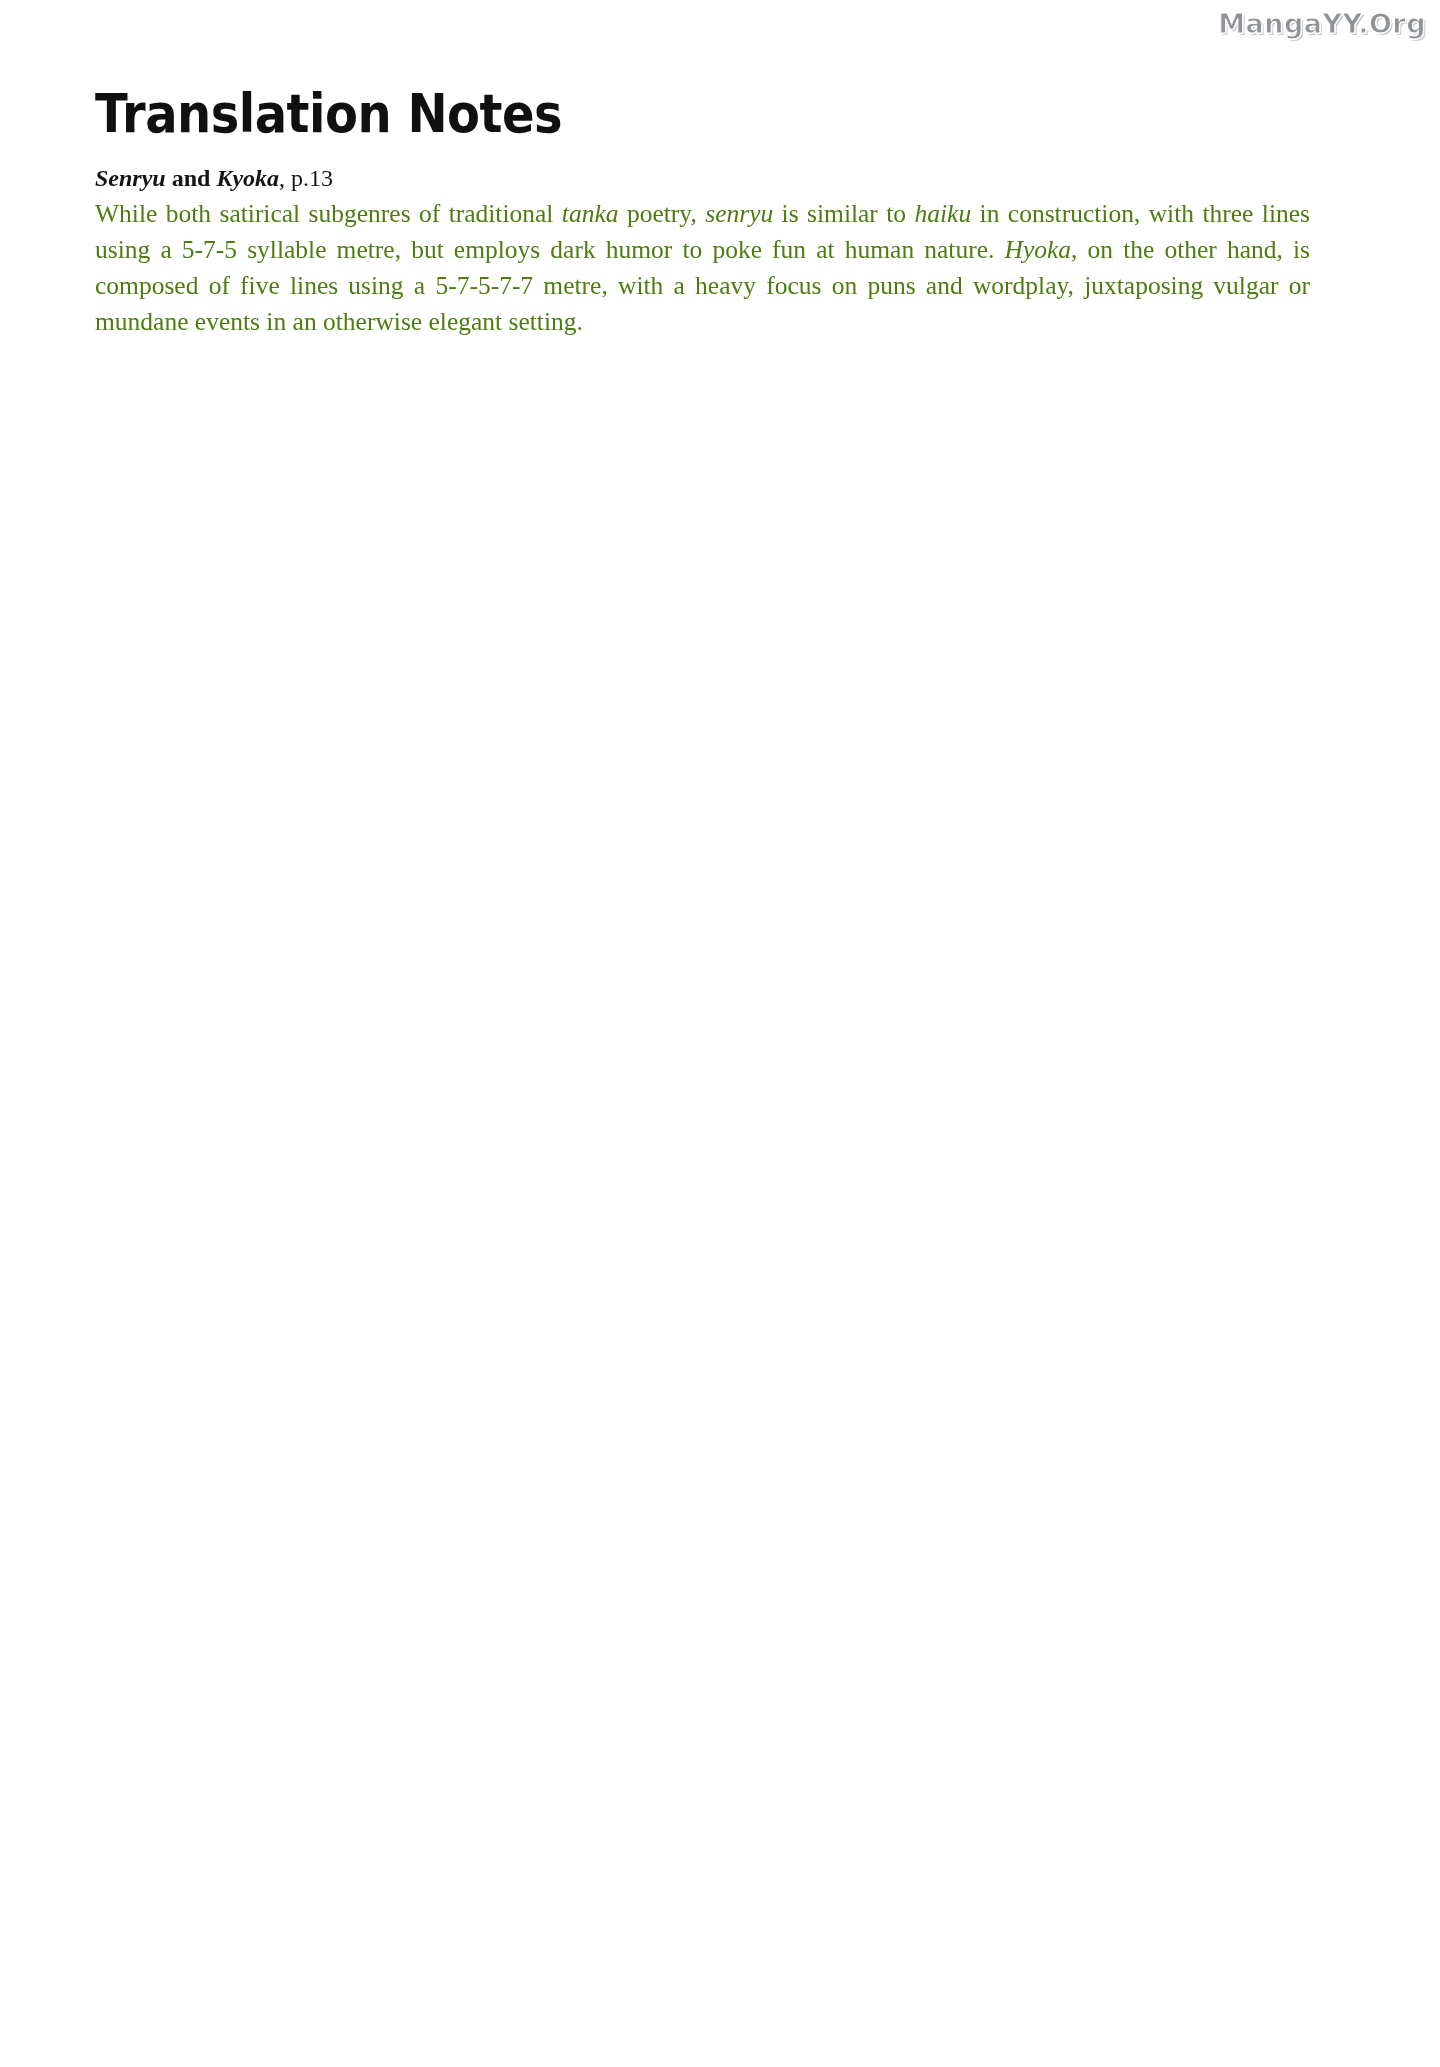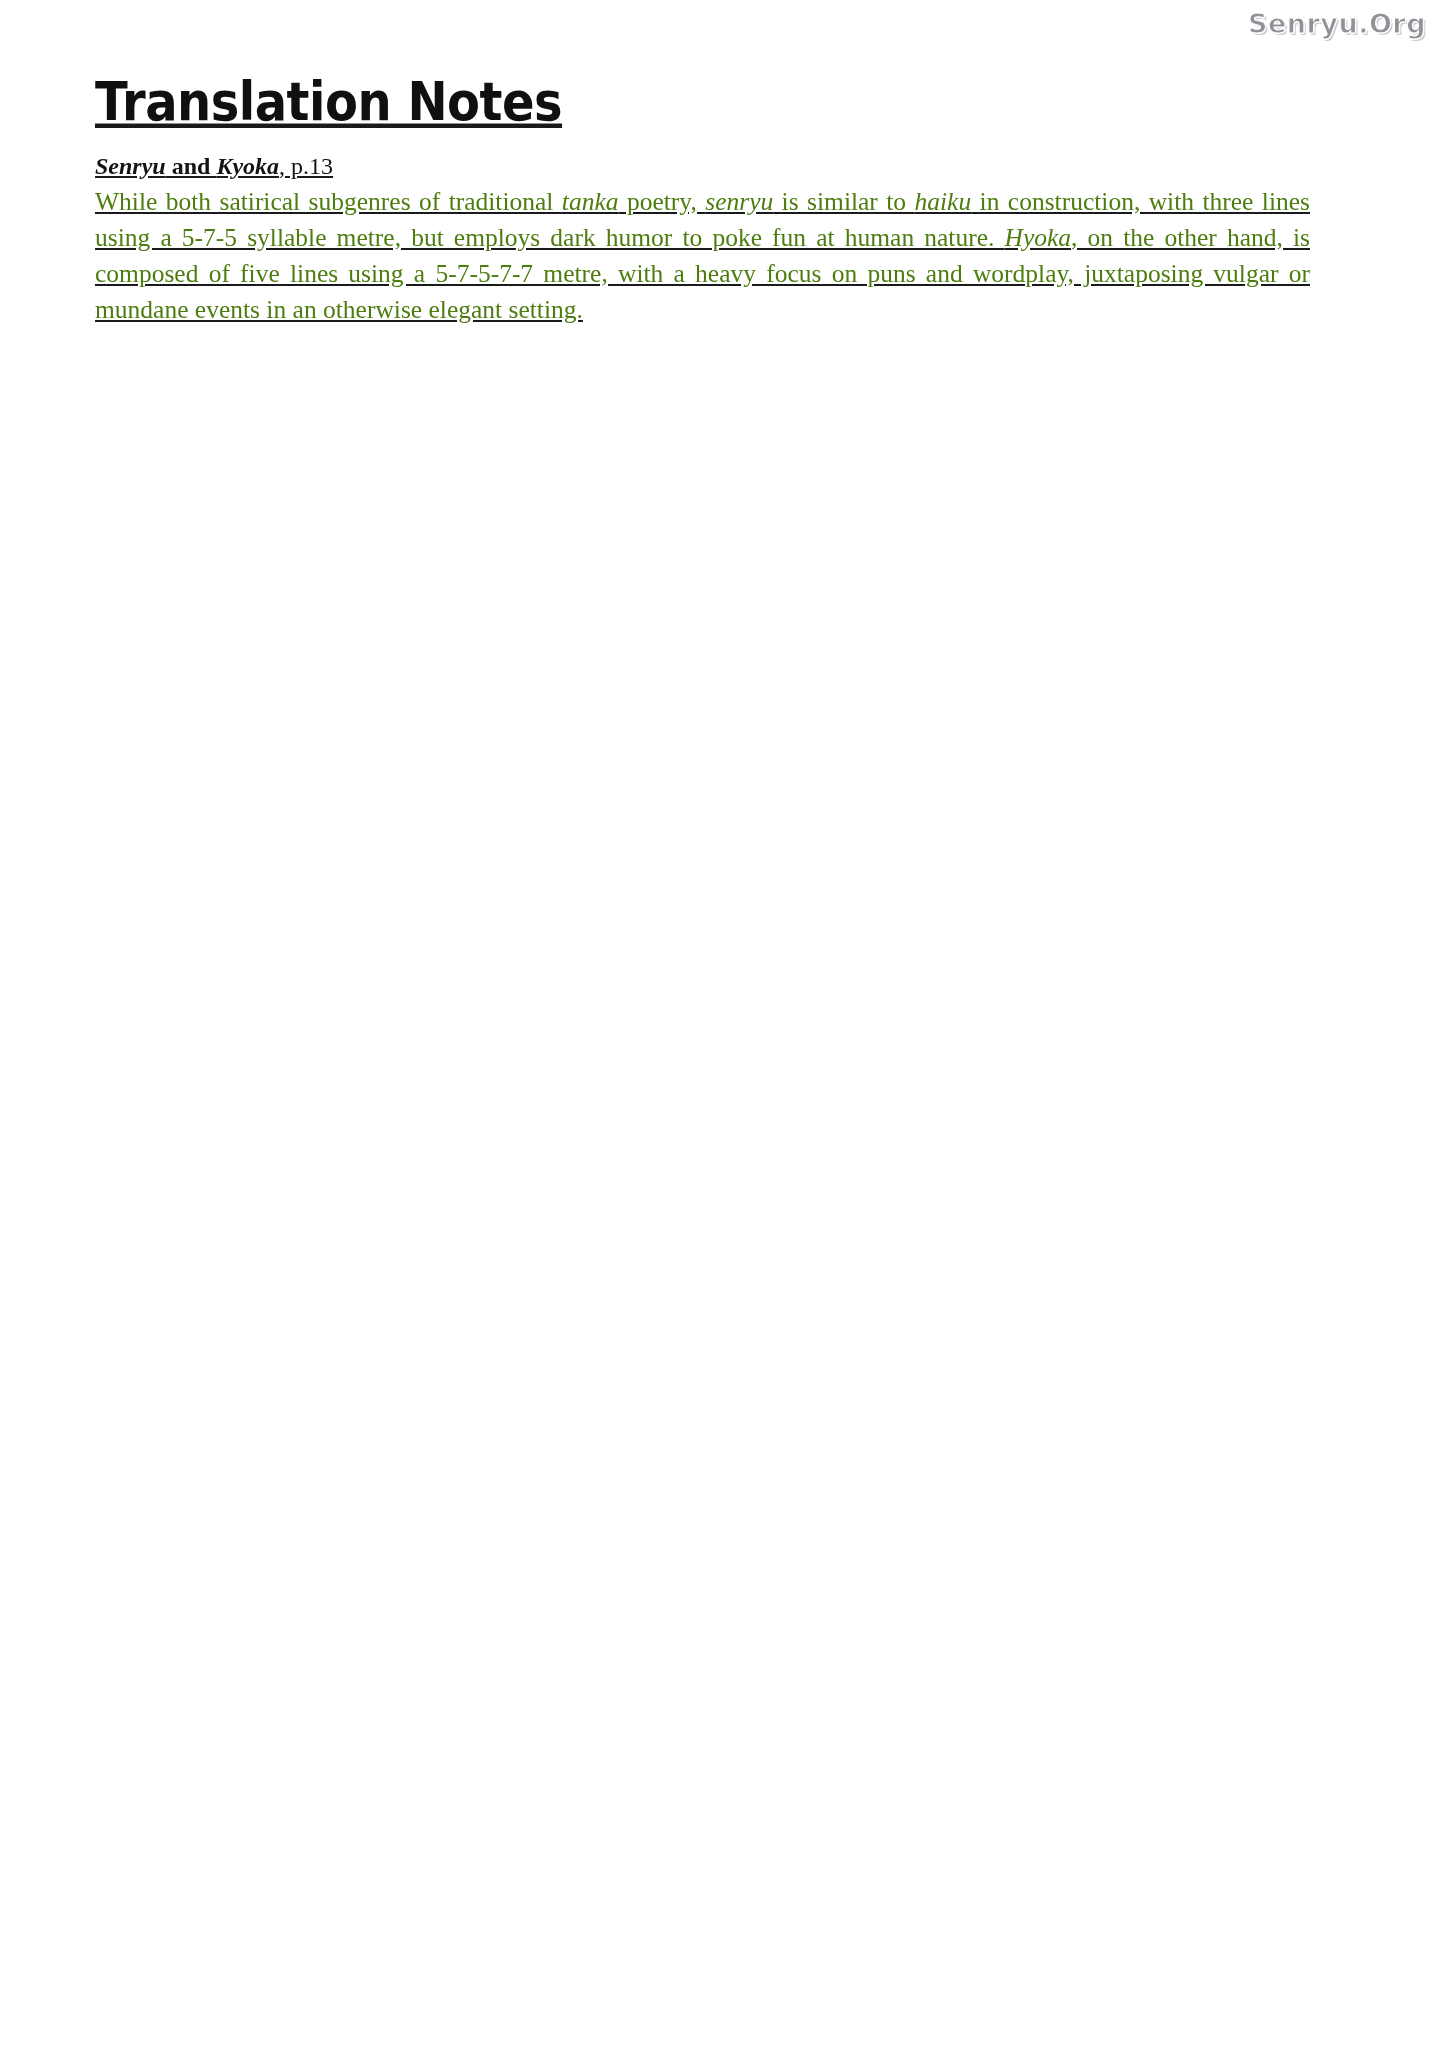--- a/index.html
+++ b/index.html
@@ -39,23 +39,22 @@
        0 1px 0 #ffffff,
        0 -1px 0 #ffffff,
        2px 2px 0 #c9ccd0;
     user-select: none;
     white-space: nowrap;
   }
 
   .content {
     position: absolute;
     left: 95px;
-    top: 72px;
+    top: 84px;
     width: 1225px;
-    text-decoration: underline;
   }
 
   .notes-title {
     font-family: "DejaVu Sans", sans-serif;
     font-weight: bold;
     font-size: 48px;
     line-height: 1.1;
     letter-spacing: -0.5px;
     color: #101010;
     margin: 0 0 22px 0;
@@ -99,21 +98,21 @@
   }
   .note-body i {
     font-style: italic;
   }
 </style>
 </head>
 <body>
 
 <div class="page">
 
-  <div class="watermark">Senryu.Org</div>
+  <div class="watermark">MangaYY.Org</div>
 
   <div class="content">
 
     <h1 class="notes-title">Translation Notes</h1>
 
     <div class="note-block">
       <div class="note-heading">
         <span class="term">Senryu</span><span class="conj"> and </span><span class="term">Kyoka</span><span class="page-ref">, p.13</span>
       </div>
 

